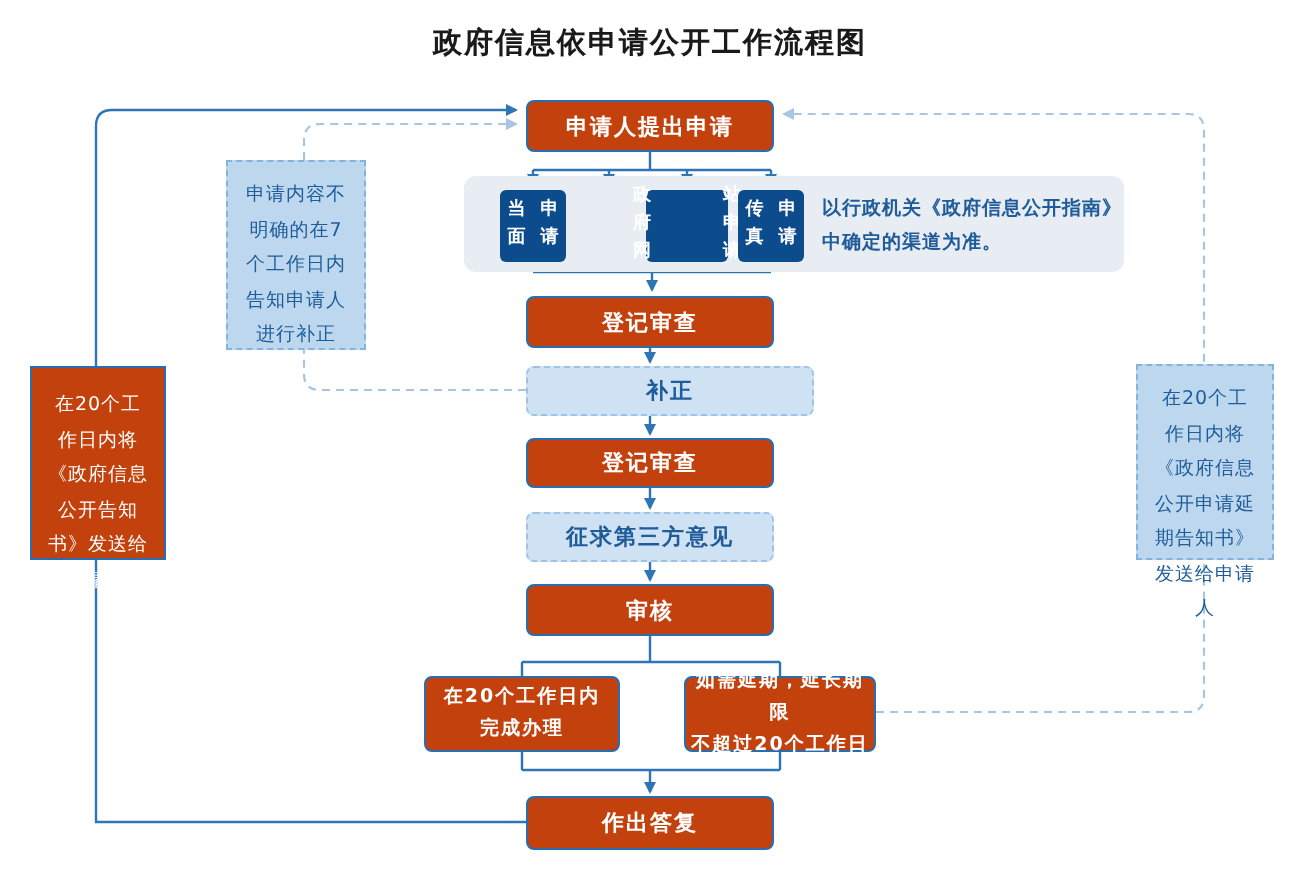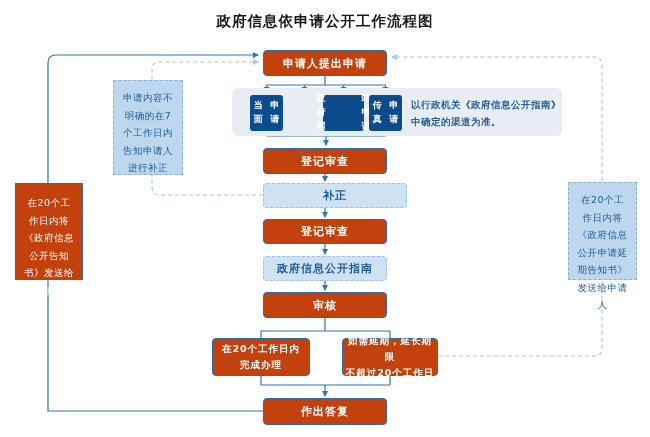--- a/index.html
+++ b/index.html
@@ -122,21 +122,21 @@
 
   <div class="box lightdash" style="left:263px;top:183px;width:144px;height:25px;">
     <span>补正</span>
   </div>
 
   <div class="box dark" style="left:263px;top:219px;width:124px;height:25px;">
     <span>登记审查</span>
   </div>
 
   <div class="box lightdash" style="left:263px;top:256px;width:124px;height:25px;">
-    <span>政府信息公开指南</span>
+    <span>征求第三方意见</span>
   </div>
 
   <div class="box dark" style="left:263px;top:292px;width:124px;height:26px;">
     <span>审核</span>
   </div>
 
   <div class="box dark twoline" style="left:212px;top:338px;width:98px;height:38px;">
     <span>在20个工作日内</span>
     <span>完成办理</span>
   </div>

